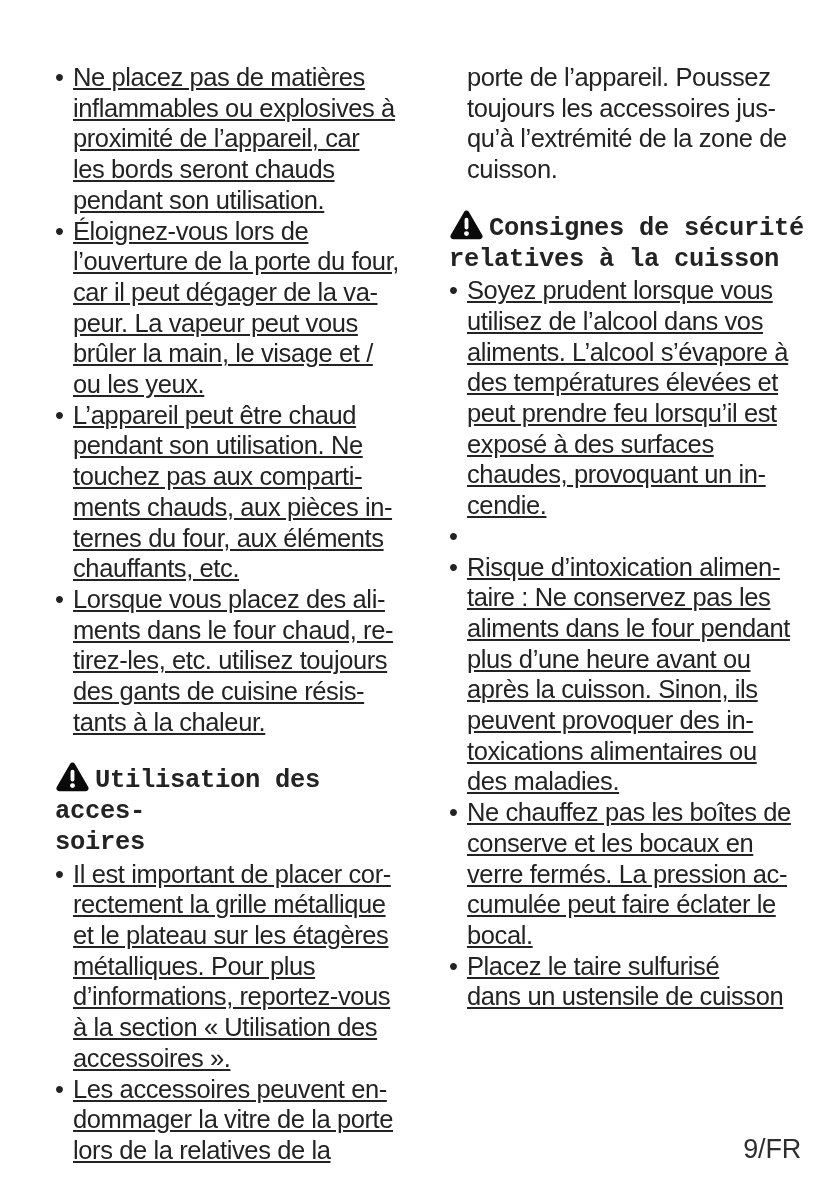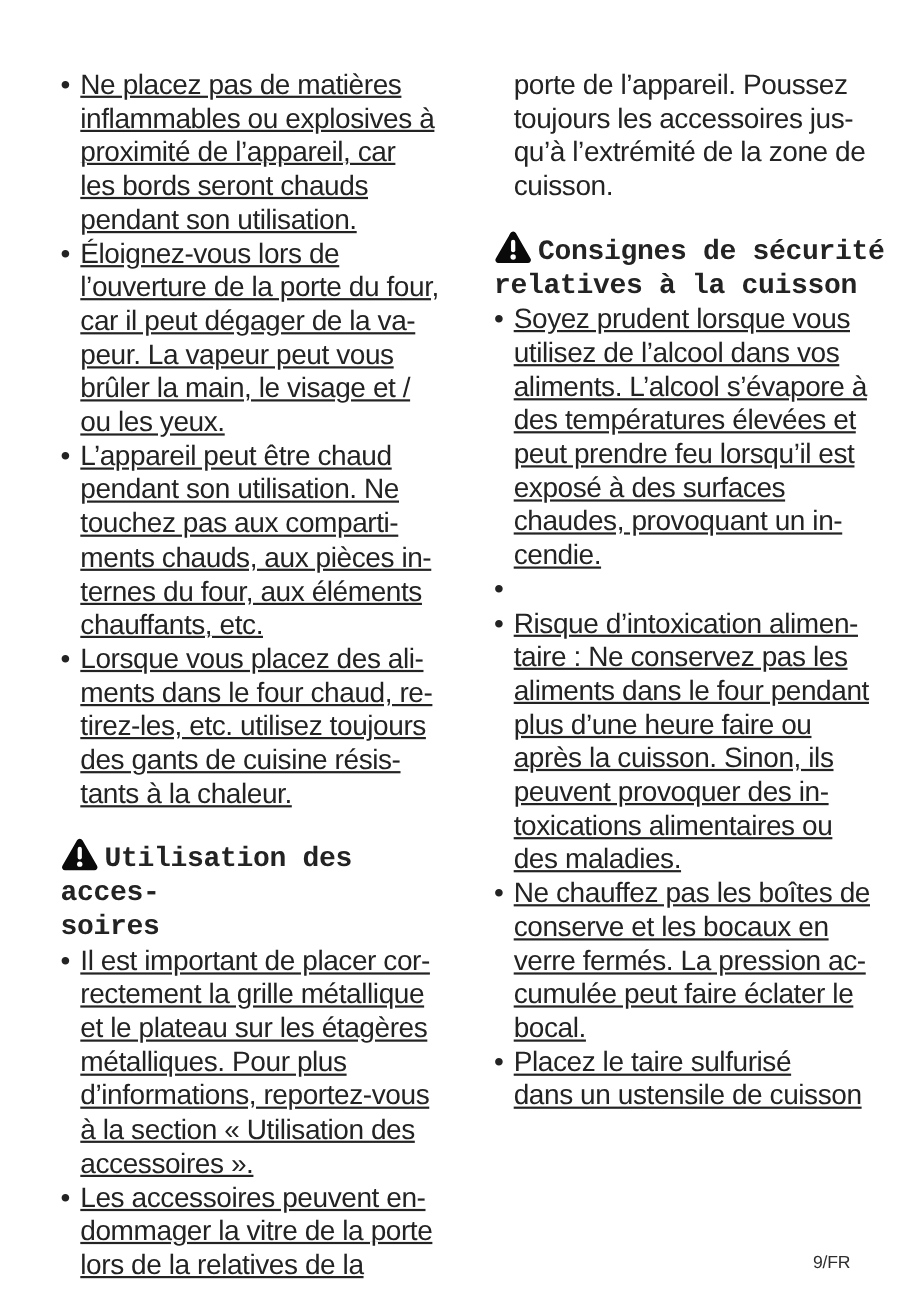--- a/index.html
+++ b/index.html
@@ -25,22 +25,22 @@
     margin-top:24px;
     font-weight:700;
     letter-spacing:-0.3px;
     white-space:pre-line;
     font-family:Liberation Mono, monospace;
   }
   .wicon { display:inline-block; }
   .wicon svg { vertical-align:-5px; margin-right:5px; }
   .page-number {
     position:absolute;
-    right:64px; top:1136px;
-    font-size:16px;
+    right:36px; top:1136px;
+    font-size:27px;
     line-height:26px;
     letter-spacing:-0.2px;
     color:#2e2e2e;
   }
 </style>
 </head>
 <body>
 
 <div class="page">
 
@@ -133,21 +133,21 @@
 cendie.</span>
       </div>
     <div class="bullet">
         <span class="dot">•</span>
       </div>
     <div class="bullet">
         <span class="dot">•</span>
         <span class="btext">Risque d’intoxication alimen-
 taire : Ne conservez pas les
 aliments dans le four pendant
-plus d’une heure faire ou
+plus d’une heure avant ou
 après la cuisson. Sinon, ils
 peuvent provoquer des in-
 toxications alimentaires ou
 des maladies.</span>
       </div>
     <div class="bullet">
         <span class="dot">•</span>
         <span class="btext">Ne chauffez pas les boîtes de
 conserve et les bocaux en
 verre fermés. La pression ac-

